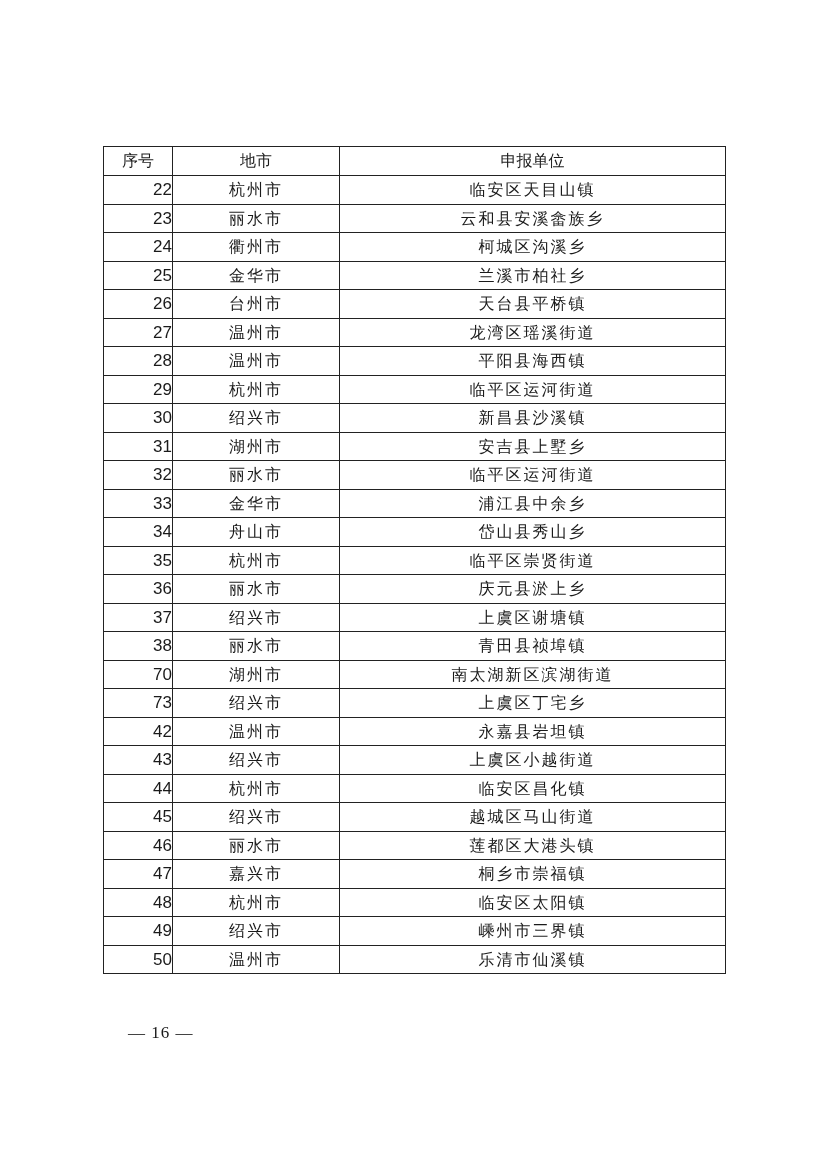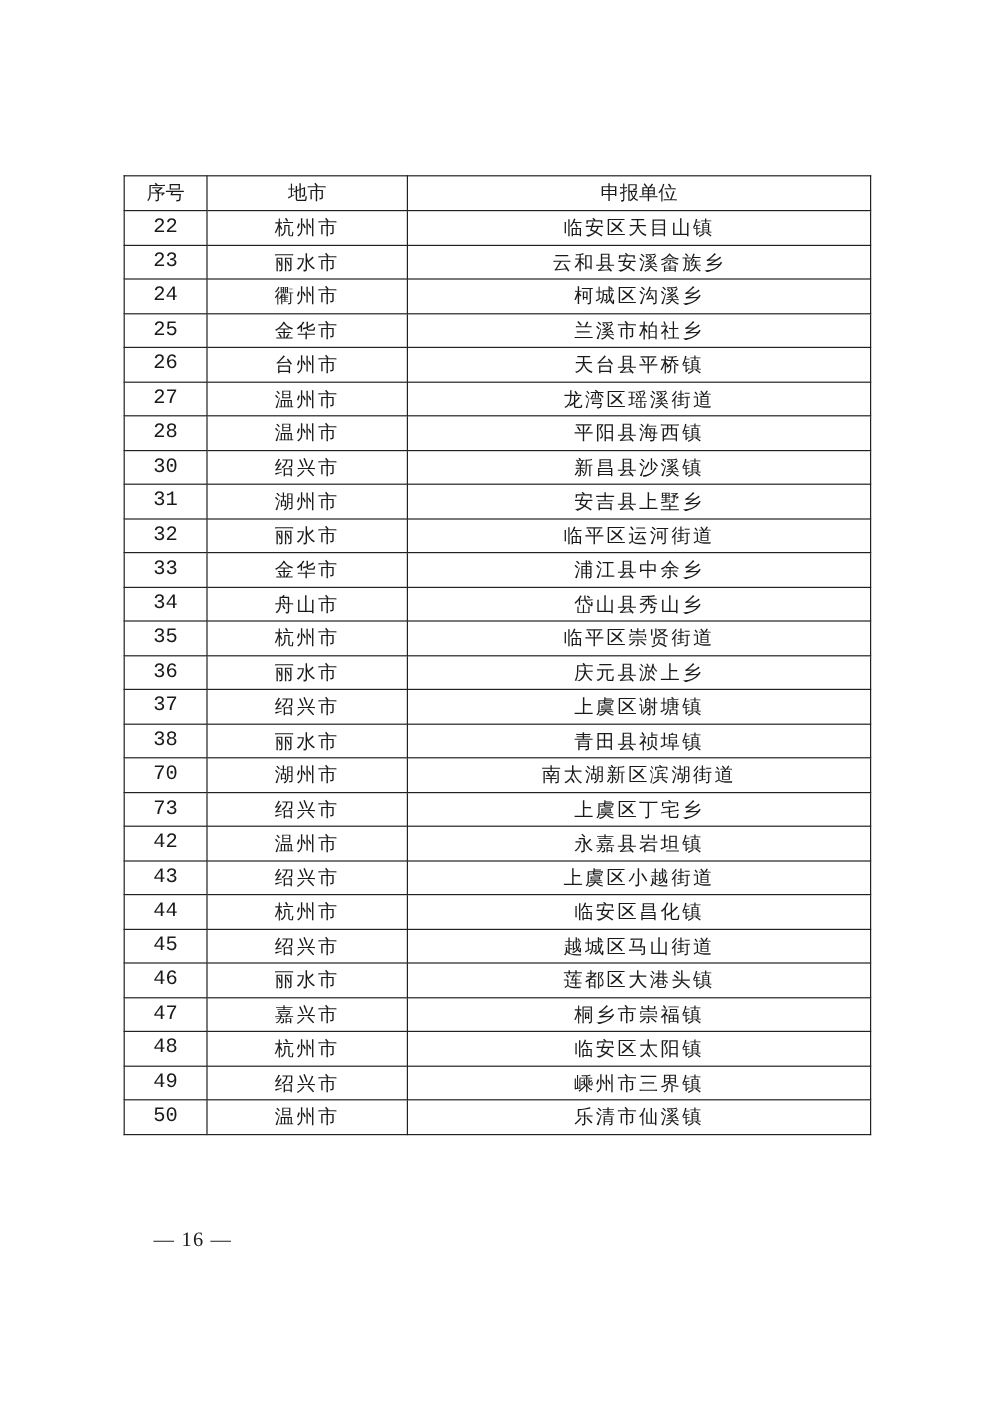--- a/index.html
+++ b/index.html
@@ -6,21 +6,21 @@
   body { width: 826px; height: 1169px; position: relative; overflow: hidden;
          font-family: "DejaVu Serif", "Liberation Serif", serif; color: #1a1a1a; }
   table.units { position: absolute; left: 103px; top: 146px; width: 622px;
                 border-collapse: collapse; table-layout: fixed; padding-left: 35px; }
   table.units th, table.units td { border: 1px solid #222; text-align: center;
                 padding: 0; height: 27.5px; font-size: 16px; line-height: 27.5px;
                 white-space: nowrap; }
   table.units th { font-family: "DejaVu Sans", "Liberation Sans", sans-serif;
                    font-weight: normal; font-size: 16px; height: 28px; }
   table.units td { letter-spacing: 2px; }
-  table.units td.num { letter-spacing: 0; font-family: Liberation Mono, monospace; font-size: 17px; }
+  table.units td.num { letter-spacing: 0; font-family: Liberation Sans, sans-serif; font-size: 17px; text-align: right; }
   col.c1 { width: 69px; } col.c2 { width: 167px; } col.c3 { width: 386px; }
   .page-num { position: absolute; left: 128px; top: 1023px; font-size: 17px;
               font-family: "Liberation Serif", serif; letter-spacing: 1px; }
 </style>
 </head>
 <body>
 
 <table class="units">
   <colgroup>
       <col class="c1">
@@ -62,20 +62,25 @@
       </tr>
       <tr>
         <td class="num">27</td>
         <td>温州市</td>
         <td>龙湾区瑶溪街道</td>
       </tr>
       <tr>
         <td class="num">28</td>
         <td>温州市</td>
         <td>平阳县海西镇</td>
+      </tr>
+      <tr>
+        <td class="num">29</td>
+        <td>杭州市</td>
+        <td>临平区运河街道</td>
       </tr>
       <tr>
         <td class="num">30</td>
         <td>绍兴市</td>
         <td>新昌县沙溪镇</td>
       </tr>
       <tr>
         <td class="num">31</td>
         <td>湖州市</td>
         <td>安吉县上墅乡</td>

